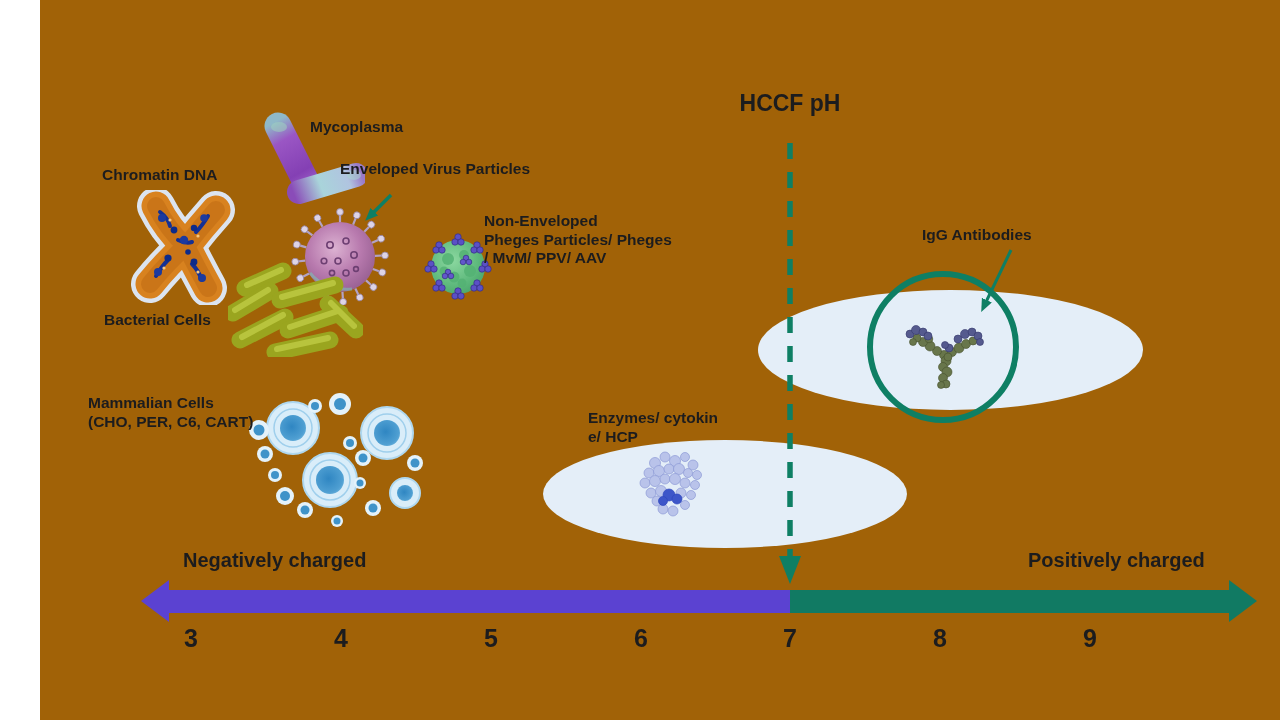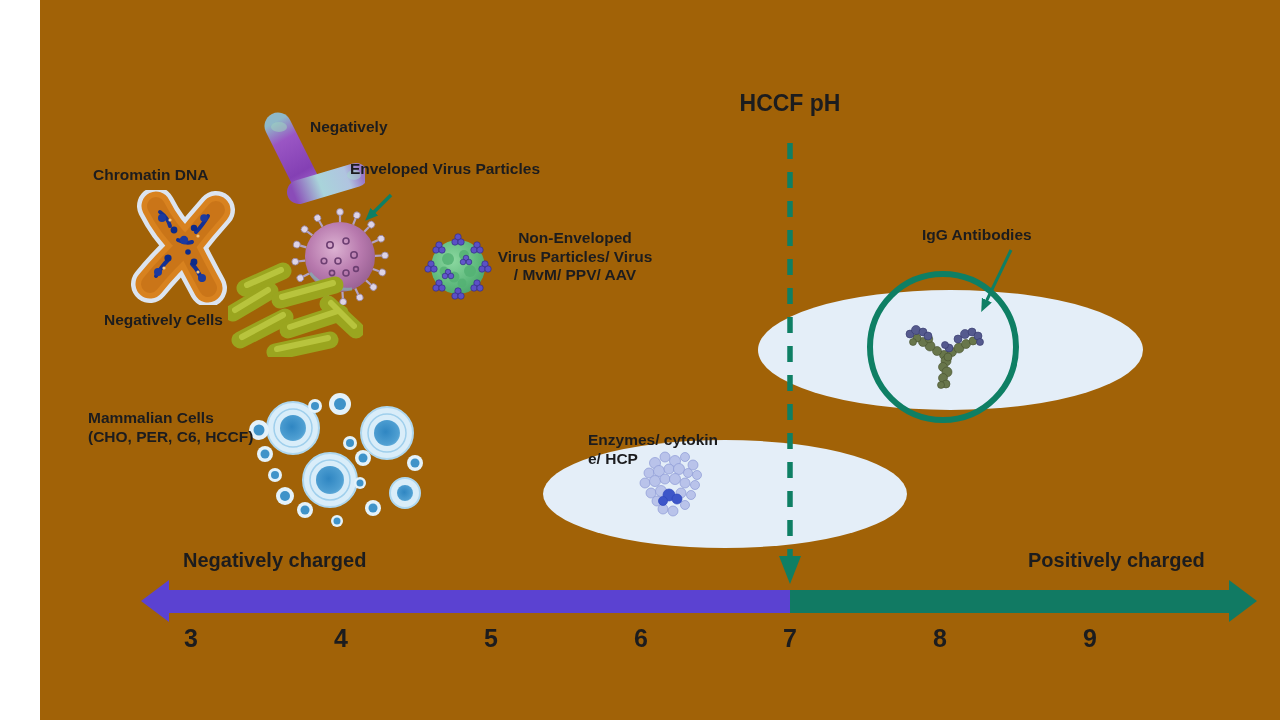--- a/index.html
+++ b/index.html
@@ -4,21 +4,21 @@
 <style>
   html,body{margin:0;padding:0;background:#fff;}
   .stage{
     position:relative;width:1280px;height:720px;background:#a16207;overflow:hidden;
     font-family:"Liberation Sans","DejaVu Sans",sans-serif;color:var(--text,#1c1c1e);margin-left:40px;
   }
   .lbl{
     position:absolute;font-weight:700;font-size:15.5px;line-height:18.5px;
     color:var(--text,#1c1c1e);white-space:nowrap;z-index:6;
   }
-  .lbl.center{text-align:center;}
+  .lbl.center{}
   .lbl span{display:block;}
   .ellipse{
     position:absolute;border-radius:50%;background:var(--ellipse,#e4eef8);z-index:1;
   }
   .title{
     position:absolute;font-weight:700;font-size:23px;z-index:6;transform:translateX(-50%);
   }
   .charge-label{
     position:absolute;font-weight:700;font-size:20px;z-index:6;white-space:nowrap;
   }
@@ -469,42 +469,42 @@
     <g>
       <line x1="750" y1="143" x2="750" y2="556" stroke="#0e7f64" stroke-width="5.5" stroke-dasharray="16 13"></line>
       <polygon points="739,556 761,556 750,584" fill="#0e7f64"></polygon>
     </g>
     <line x1="351" y1="195" x2="333" y2="213" stroke="#0e7f64" stroke-width="3.4" marker-end="url(#ah)"></line>
     <line x1="971" y1="250" x2="946" y2="302" stroke="#0e7f64" stroke-width="3" marker-end="url(#ah)"></line>
   </svg>
 
   <div class="title" style="left:750px;top:90px;">HCCF pH</div>
 
-  <div class="lbl" style="left:270px;top:118px;">Negatively</div>
-
-  <div class="lbl" style="left:53px;top:166px;">Chromatin DNA</div>
+  <div class="lbl" style="left:270px;top:118px;">Mycoplasma</div>
+
+  <div class="lbl" style="left:62px;top:166px;">Chromatin DNA</div>
 
   <div class="lbl center" style="left:300px;top:160px;width:210px;">
     <span>Enveloped Virus Particles</span>
   </div>
 
-  <div class="lbl center" style="left:444px;top:229px;width:182px;">
+  <div class="lbl center" style="left:444px;top:212px;width:182px;">
     <span>Non-Enveloped</span>
-    <span>Virus Particles/ Virus</span>
+    <span>Pheges Particles/ Pheges</span>
     <span>/ MvM/ PPV/ AAV</span>
   </div>
 
-  <div class="lbl" style="left:64px;top:311px;">Negatively Cells</div>
-
-  <div class="lbl" style="left:48px;top:409px;">
+  <div class="lbl" style="left:64px;top:311px;">Bacterial Cells</div>
+
+  <div class="lbl" style="left:48px;top:394px;">
     <span>Mammalian Cells</span>
-    <span>(CHO, PER, C6, HCCF)</span>
+    <span>(CHO, PER, C6, CART)</span>
   </div>
 
-  <div class="lbl" style="left:548px;top:431px;">
+  <div class="lbl" style="left:548px;top:409px;">
     <span>Enzymes/ cytokin</span>
     <span>e/ HCP</span>
   </div>
 
   <div class="lbl" style="left:882px;top:226px;">IgG Antibodies</div>
 
   <div class="charge-label" style="left:988px;top:549px;">Positively charged</div>
   <div class="charge-label" style="left:143px;top:549px;">Negatively charged</div>
 
   <span class="tick" style="left:151px;">3</span>

